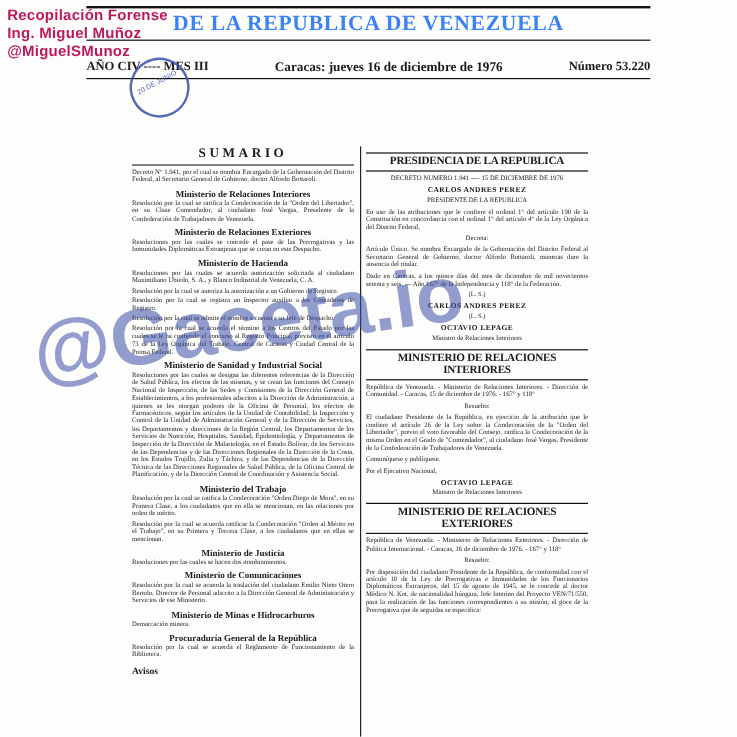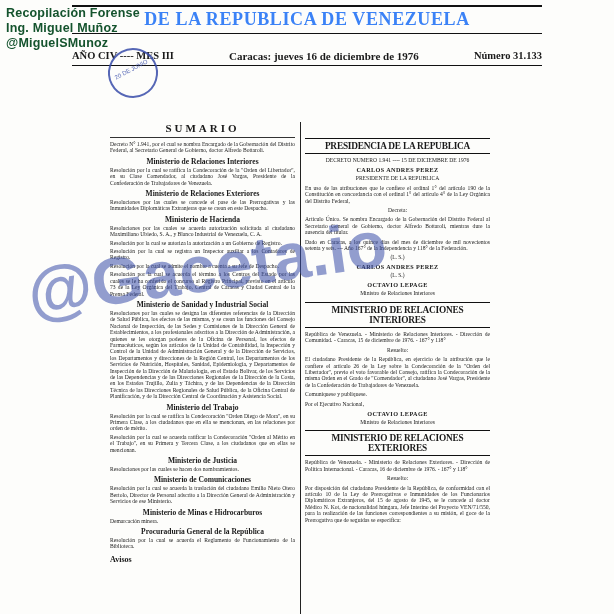--- a/index.html
+++ b/index.html
@@ -18,21 +18,21 @@
   }
 
   
   .wm-topleft{
     position:absolute;
     left:6px; top:6px;
     font-family:"Liberation Sans", sans-serif;
     font-weight:bold;
     font-size:12.5px;
     line-height:15px;
-    color:#14532d;
+    color:#be185d;
     letter-spacing:.2px;
     z-index:40;
   }
   .wm-topleft div{white-space:nowrap;}
 
   
   .wm-big{
     position:absolute;
     left:28px; top:255px;
     width:560px;
@@ -107,21 +107,21 @@
 
   
   .body{
     position:absolute;
     top:122px;left:0;width:614px;height:492px;
   }
   .colA{
     position:absolute;left:110px;top:0;width:185px;
   }
   .colB{
-    position:absolute;left:305px;top:11px;width:185px;
+    position:absolute;left:305px;top:0;width:185px;
   }
   .vline{
     position:absolute;left:300px;top:0;width:1px;height:492px;background:#222;
   }
   .sumario{
     text-align:center;
     font-weight:bold;
     font-size:11px;
     letter-spacing:3px;
     margin-bottom:3px;
@@ -173,21 +173,21 @@
     <span>20 DE JUNIO</span>
   </div>
 
   <div class="masthead">
     <div class="rule"></div>
     <div class="subtitle">DE LA REPUBLICA DE VENEZUELA</div>
     <div class="rule thin"></div>
     <div class="issueline">
       <div>AÑO CIV ---- MES III</div>
       <div class="center">Caracas: jueves 16 de diciembre de 1976</div>
-      <div>Número 31.133</div>
+      <div>Número 53.220</div>
     </div>
     <div class="rule thin"></div>
   </div>
 
   <div class="body">
     <div class="vline"></div>
 
     <div class="colA">
       <div class="sumario">SUMARIO</div>
       <div class="hr-s"></div>

